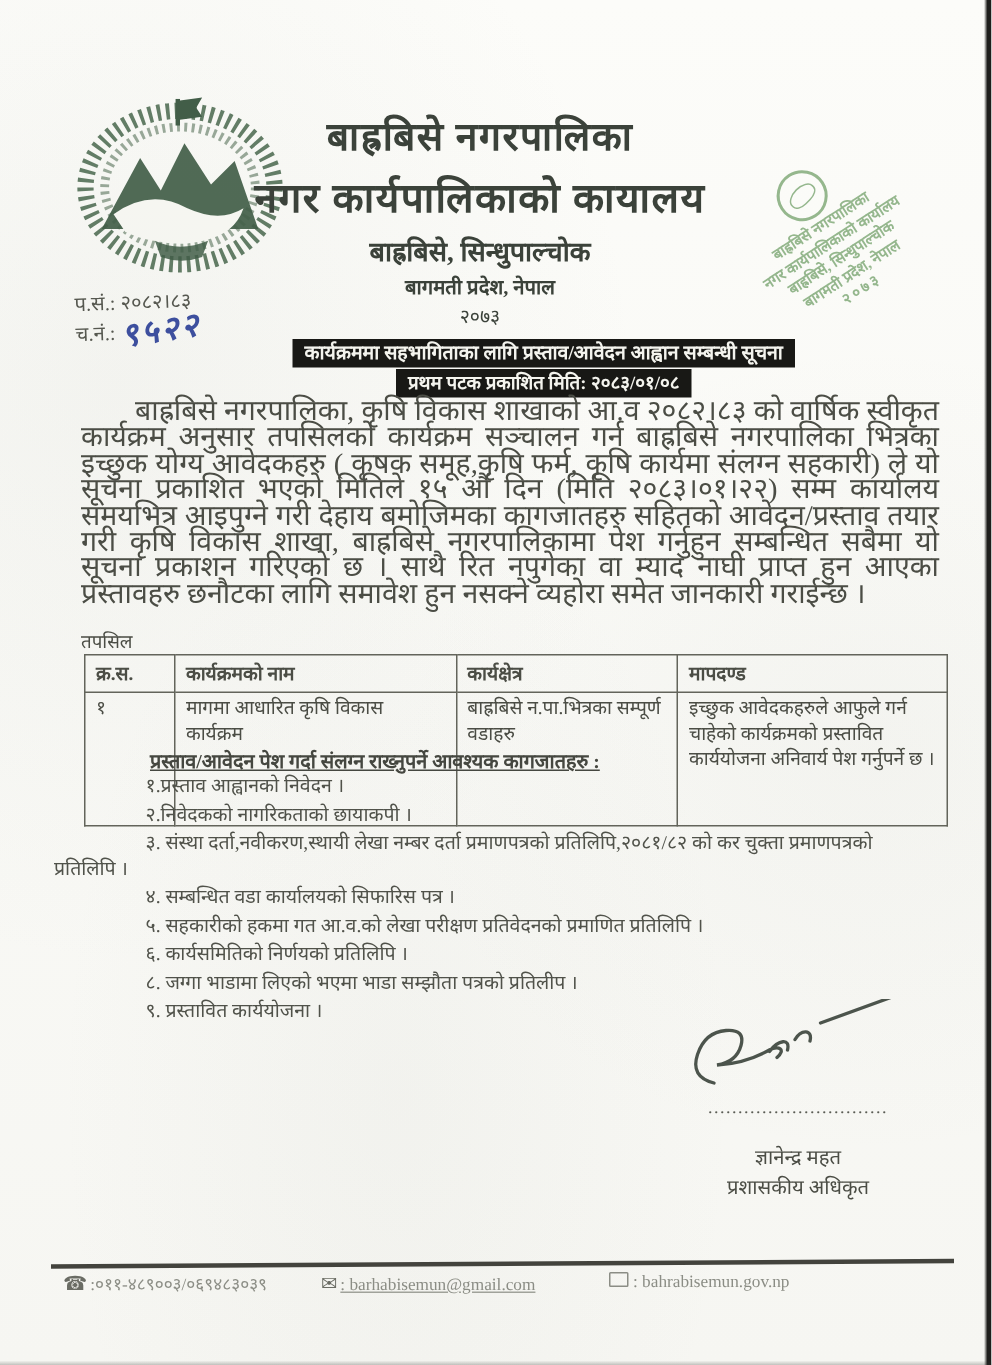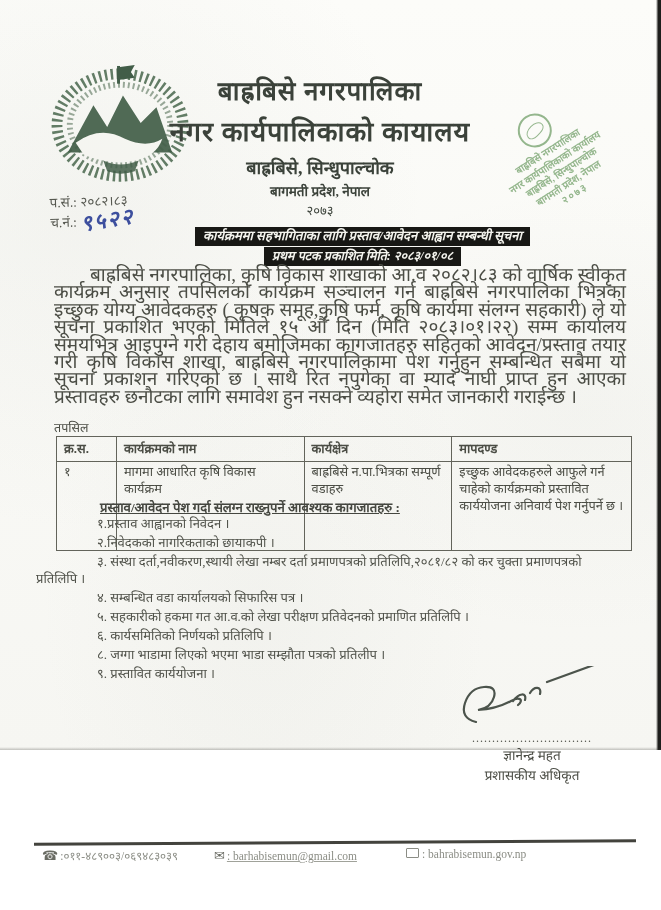--- a/index.html
+++ b/index.html
@@ -1,19 +1,19 @@
 <!DOCTYPE html>
 <html><head>
 <meta charset="utf-8">
 <style>
   html,body{margin:0;padding:0;}
   body{width:661px;height:910px;overflow:hidden;
        font-family:"Liberation Serif","DejaVu Serif",serif;
        color:#4a4c44;}
-  .paper{position:relative;width:661px;height:750px;
+  .paper{position:relative;width:661px;height:910px;
     background:
       radial-gradient(ellipse at 12% 28%, rgba(175,180,170,0.10), transparent 42%),
       radial-gradient(ellipse at 88% 55%, rgba(175,180,170,0.08), transparent 38%),
       radial-gradient(ellipse at 40% 80%, rgba(170,175,165,0.07), transparent 40%),
       linear-gradient(#fcfcf9,#f6f6f2);}
   .scan-edge-right{position:absolute;right:0;top:0;width:5px;height:100%;
       background:linear-gradient(to left,#1e1e1c 55%,rgba(30,30,28,0));}
   .scan-edge-bottom{position:absolute;left:0;bottom:0;width:100%;height:3px;
       background:linear-gradient(to top,rgba(55,55,50,0.28),rgba(55,55,50,0));}
 
@@ -37,21 +37,21 @@
   .stamp-year{font-size:10px;letter-spacing:2px;}
 
   
   .refblock{position:absolute;left:50px;top:193px;font-size:13.5px;color:#565850;
          transform:rotate(-2deg);}
   .refline{line-height:17px;}
   .handwriting{display:inline-block;font-size:22px;color:#3d4f9e;font-style:italic;
          font-weight:bold;transform:rotate(-7deg) translateY(2px);letter-spacing:2px;}
 
   
-  .noticebars{position:absolute;left:0;top:226px;width:100%;text-align:center;padding-left:64px;box-sizing:border-box;font-style:italic;}
+  .noticebars{position:absolute;left:0;top:226px;width:100%;text-align:center;padding-left:64px;box-sizing:border-box;}
   .bar{display:inline-block;background:#181815;color:#f4f4ee;font-weight:bold;
        font-size:13px;padding:1px 8px 2px 8px;line-height:16px;}
   .bar2{margin-top:1px;font-size:12.5px;}
 
   
   .bodypara{position:absolute;left:54px;top:266px;width:572px;font-size:19px;
        line-height:17.4px;text-align:justify;text-indent:36px;color:#4b4d45;}
   .tapasil{position:absolute;left:54px;top:419px;font-size:12.5px;color:#4b4d45;}
 
   
@@ -66,21 +66,21 @@
   
   .docs-heading{position:absolute;left:100px;top:498px;font-size:13.2px;font-weight:bold;
        text-decoration:underline;color:#454740;}
   .doc-list{position:absolute;left:36px;top:516px;width:578px;font-size:13px;color:#50524a;}
   .doc-item{text-indent:61px;line-height:16.6px;margin-bottom:2.5px;}
 
   
   .sig-scribble{position:absolute;left:438px;top:666px;width:190px;height:72px;}
   .sig-block{position:absolute;left:432px;top:733px;width:200px;text-align:center;color:#4b4d45;}
   .sig-dots{font-size:12px;letter-spacing:1px;color:#5a5c54;line-height:10px;}
-  .sig-name{font-size:13.5px;margin-top:3px;}
+  .sig-name{font-size:13.5px;margin-top:19px;}
   .sig-title{font-size:13.5px;margin-top:2px;}
 
   
   .footer-rule{position:absolute;left:34px;top:841px;width:602px;height:2.5px;
        background:#43433d;transform:rotate(-0.35deg);}
   .footer-item{position:absolute;top:848px;font-size:11.5px;color:#8b8d85;white-space:nowrap;}
   .f-phone{left:42px;}
   .f-email{left:214px;text-decoration:underline;text-decoration-color:#a0a29a;}
   .f-web{left:406px;text-align:center;}
   .f-icon{color:#6a6c64;font-size:13px;margin-right:2px;text-decoration:none;display:inline-block;}

